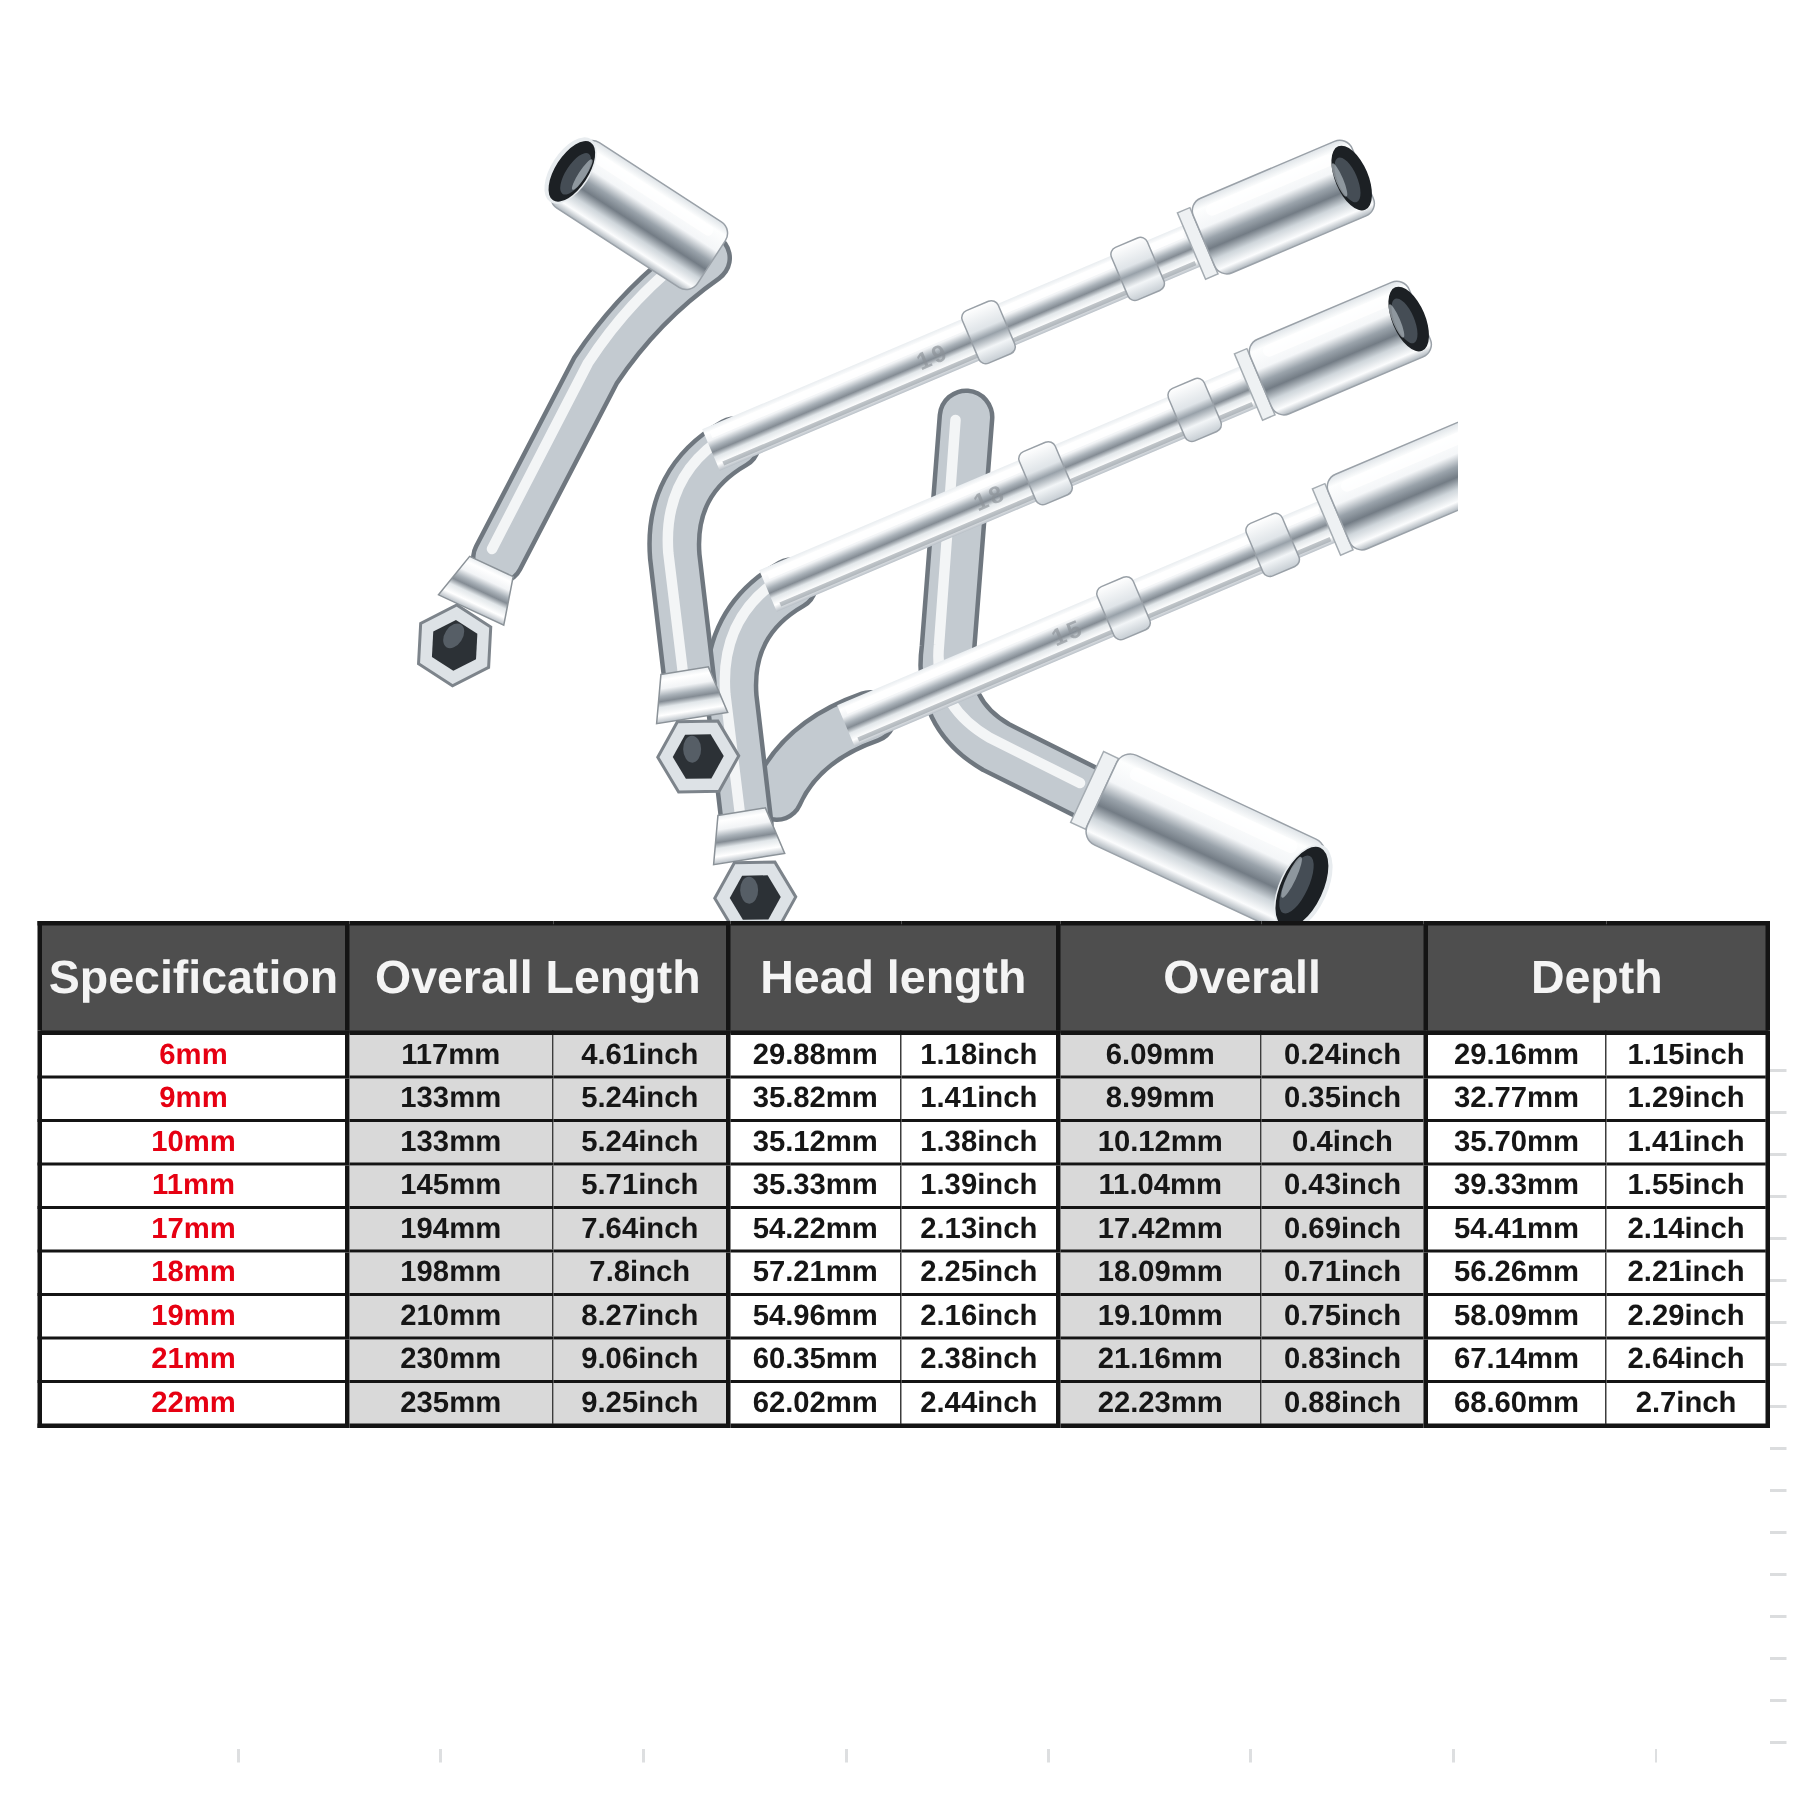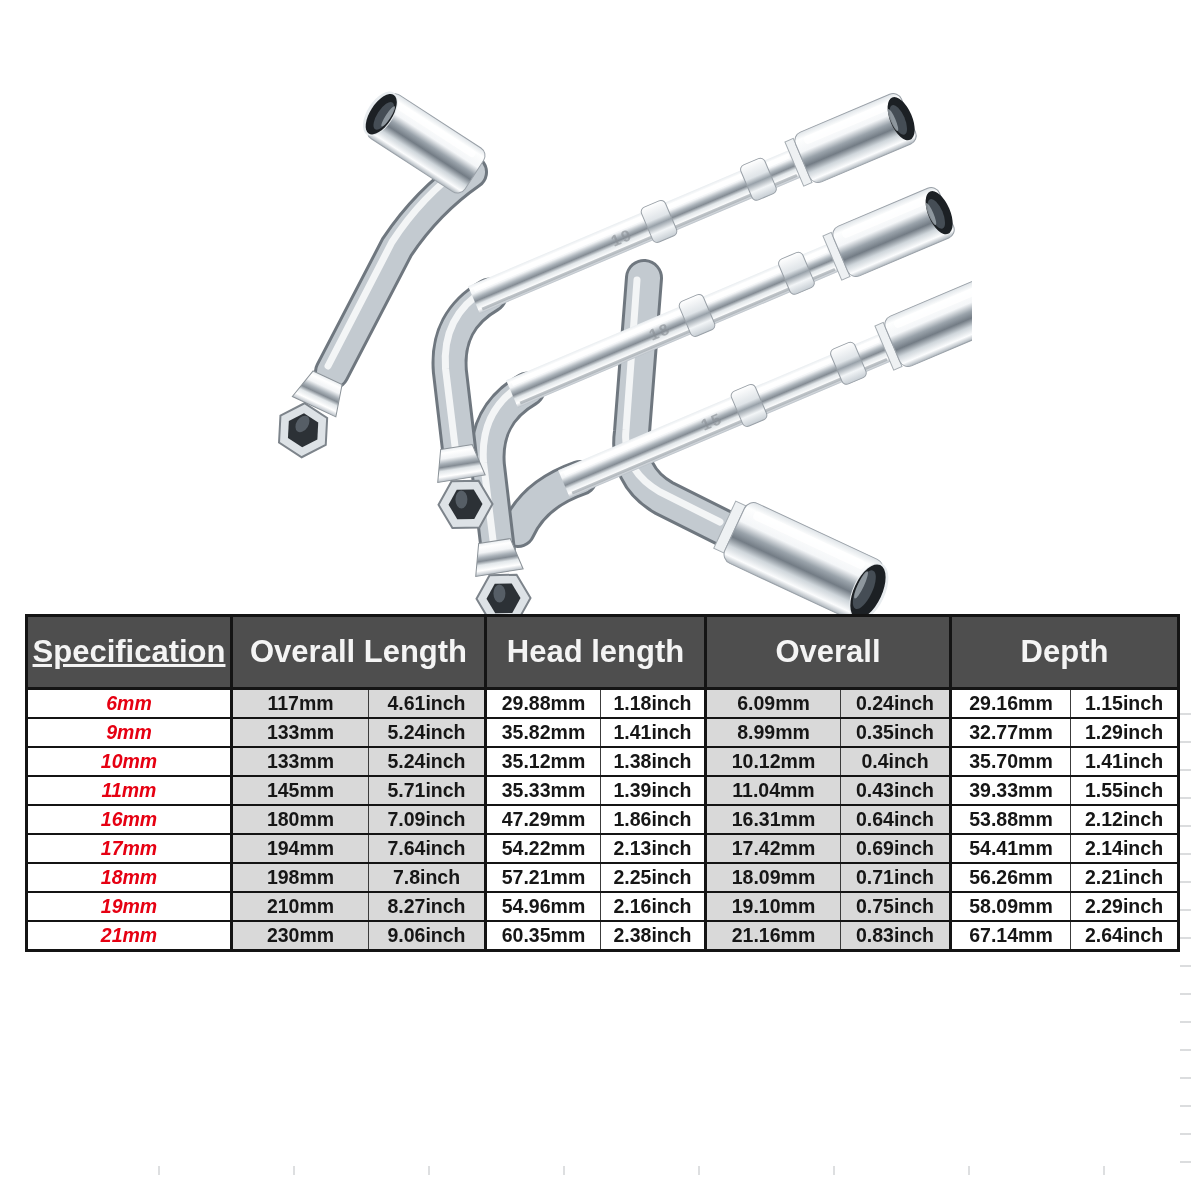--- a/index.html
+++ b/index.html
@@ -13,40 +13,40 @@
     position:absolute;left:25px;top:614px;width:1152px;
     border-collapse:collapse;table-layout:fixed;
     border:3px solid var(--border,#141414);
   }
   .spec-table th{
     height:68px;background:var(--header-bg,#4e4e4e);color:var(--header-text,#f4f4f4);
     font-size:31px;font-weight:bold;text-align:center;vertical-align:middle;
     border-left:3px solid var(--border,#141414);
     border-bottom:3px solid var(--border,#141414);
   }
-  .spec-table th:first-child{border-left:none;text-decoration:underline;}
+  .spec-table th:first-child{border-left:none;}
   .spec-table td{
     height:25px;font-size:19.5px;font-weight:bold;text-align:center;vertical-align:middle;
     color:var(--cell-text,#161616);background:var(--row-bg,#ffffff);
     border-top:2px solid var(--border,#141414);
     white-space:nowrap;overflow:hidden;
   }
   .spec-table td:nth-child(2),
   .spec-table td:nth-child(3),
   .spec-table td:nth-child(6),
   .spec-table td:nth-child(7){background:var(--shaded-bg,#d9d9d9);}
   .spec-table td:nth-child(2),
   .spec-table td:nth-child(4),
   .spec-table td:nth-child(6),
   .spec-table td:nth-child(8){border-left:3px solid var(--border,#141414);}
   .spec-table td:nth-child(3),
   .spec-table td:nth-child(5),
   .spec-table td:nth-child(7),
   .spec-table td:nth-child(9){border-left:1px solid #3c3c3c;}
-  .spec-table td:first-child{color:var(--spec-text,#e60012);font-style:italic;}
+  .spec-table td:first-child{color:var(--spec-text,#e60012);}
 
   .artifact-right{
     position:absolute;left:1180px;top:687px;width:11px;height:478px;
     background:repeating-linear-gradient(to bottom,transparent 0 26px,#d2d4d6 26px 28px);
     opacity:.8;
   }
   .artifact-bottom{
     position:absolute;left:25px;top:1166px;width:1155px;height:9px;
     background:repeating-linear-gradient(to right,transparent 0 133px,#d5d7d9 133px 135px);
     opacity:.8;
@@ -233,31 +233,20 @@
     <td>145mm</td>
     <td>5.71inch</td>
     <td>35.33mm</td>
     <td>1.39inch</td>
     <td>11.04mm</td>
     <td>0.43inch</td>
     <td>39.33mm</td>
     <td>1.55inch</td>
   </tr>
       <tr>
-    <td>16mm</td>
-    <td>180mm</td>
-    <td>7.09inch</td>
-    <td>47.29mm</td>
-    <td>1.86inch</td>
-    <td>16.31mm</td>
-    <td>0.64inch</td>
-    <td>53.88mm</td>
-    <td>2.12inch</td>
-  </tr>
-      <tr>
     <td>17mm</td>
     <td>194mm</td>
     <td>7.64inch</td>
     <td>54.22mm</td>
     <td>2.13inch</td>
     <td>17.42mm</td>
     <td>0.69inch</td>
     <td>54.41mm</td>
     <td>2.14inch</td>
   </tr>
@@ -287,17 +276,28 @@
     <td>21mm</td>
     <td>230mm</td>
     <td>9.06inch</td>
     <td>60.35mm</td>
     <td>2.38inch</td>
     <td>21.16mm</td>
     <td>0.83inch</td>
     <td>67.14mm</td>
     <td>2.64inch</td>
   </tr>
+      <tr>
+    <td>22mm</td>
+    <td>235mm</td>
+    <td>9.25inch</td>
+    <td>62.02mm</td>
+    <td>2.44inch</td>
+    <td>22.23mm</td>
+    <td>0.88inch</td>
+    <td>68.60mm</td>
+    <td>2.7inch</td>
+  </tr>
     </tbody>
 </table>
 
 <div class="artifact-right"></div>
 <div class="artifact-bottom"></div>
 
 </body></html>

